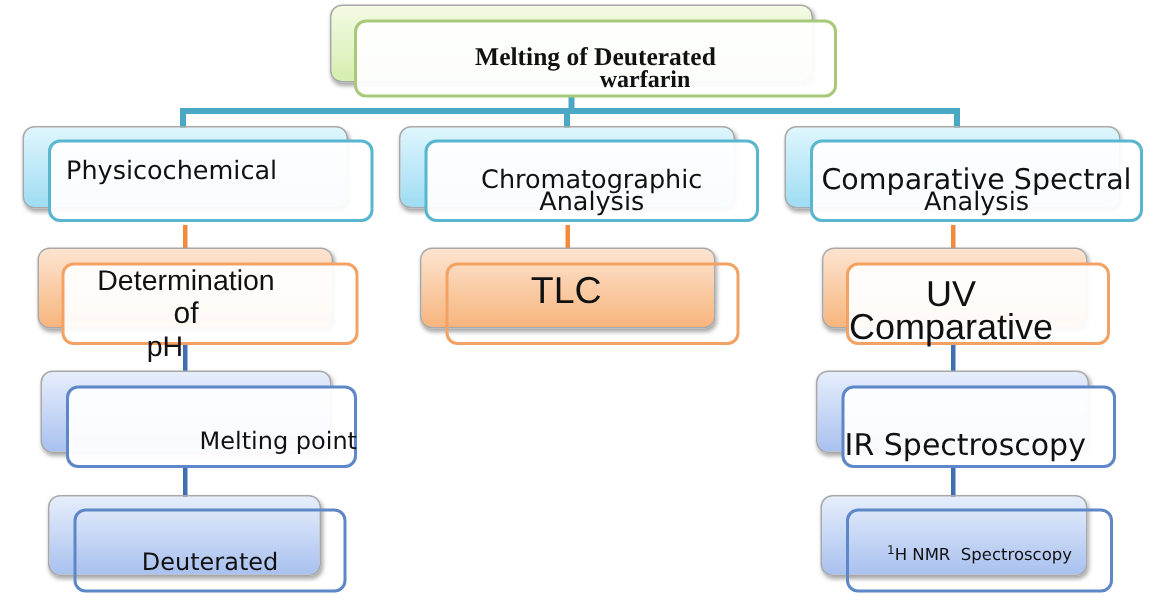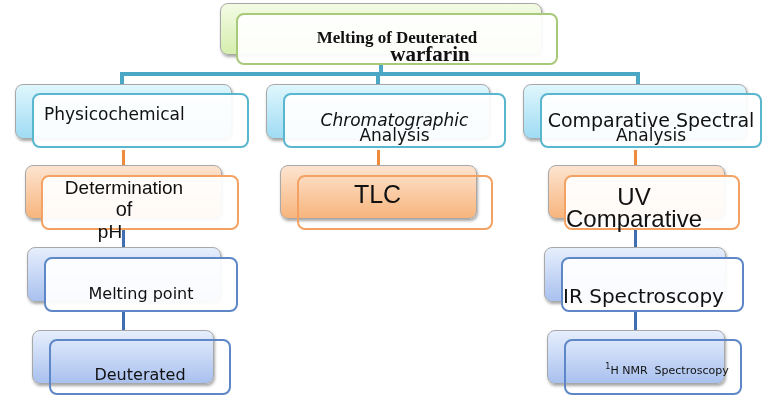--- a/index.html
+++ b/index.html
@@ -35,33 +35,33 @@
 
 <div class="conn" style="left:122px;top:230px;width:3px;height:18px;background:#3f6fb0;"></div>
 <div class="conn" style="left:122px;top:312px;width:3px;height:20px;background:#3f6fb0;"></div>
 <div class="conn" style="left:634px;top:230px;width:3px;height:18px;background:#3f6fb0;"></div>
 <div class="conn" style="left:634px;top:312px;width:3px;height:20px;background:#3f6fb0;"></div>
 
 <div>
   <div class="back green-back" style="left:220px;top:3px;width:320px;height:50px;"></div>
   <div class="front green-front" style="left:236px;top:13px;width:322px;height:52px;"></div>
   <div class="lbl serif" style="left:236px;top:30px;width:322px;font-size:17px;line-height:16px;">Melting of Deuterated</div>
-  <div class="lbl serif" style="left:236px;top:46px;width:388px;font-size:21px;line-height:16px;">warfarin</div>
+  <div class="lbl serif" style="left:236px;top:46px;width:388px;font-size:16px;line-height:16px;">warfarin</div>
 </div>
 
 <div>
   <div class="back cyan-back" style="left:15px;top:84px;width:215px;height:53px;"></div>
   <div class="front cyan-front" style="left:32px;top:93px;width:217px;height:55px;"></div>
   <div class="lbl calibri" style="left:44px;top:104px;font-size:17px;">Physicochemical</div>
 </div>
 
 <div>
   <div class="back cyan-back" style="left:266px;top:84px;width:222px;height:53px;"></div>
   <div class="front cyan-front" style="left:283px;top:93px;width:223px;height:55px;"></div>
-  <div class="lbl calibri" style="left:283px;top:113px;width:223px;font-size:17px;line-height:15px;font-style:italic;">Chromatographic</div>
+  <div class="lbl calibri" style="left:283px;top:113px;width:223px;font-size:17px;line-height:15px;">Chromatographic</div>
   <div class="lbl calibri" style="left:283px;top:128px;width:223px;font-size:17px;line-height:15px;">Analysis</div>
 </div>
 
 <div>
   <div class="back cyan-back" style="left:523px;top:84px;width:222px;height:53px;"></div>
   <div class="front cyan-front" style="left:540px;top:93px;width:222px;height:55px;"></div>
   <div class="lbl calibri" style="left:540px;top:113px;width:222px;font-size:19px;line-height:15px;">Comparative Spectral</div>
   <div class="lbl calibri" style="left:540px;top:128px;width:222px;font-size:17px;line-height:15px;">Analysis</div>
 </div>
 
@@ -82,34 +82,34 @@
 <div>
   <div class="back orange-back" style="left:548px;top:165px;width:175px;height:52px;"></div>
   <div class="front orange-front" style="left:564px;top:175px;width:176px;height:55px;"></div>
   <div class="lbl" style="left:564px;top:186px;width:140px;font-size:24px;line-height:22px;">UV</div>
   <div class="lbl" style="left:564px;top:208px;width:140px;font-size:24px;line-height:22px;">Comparative</div>
 </div>
 
 <div>
   <div class="back blue-back" style="left:27px;top:247px;width:192px;height:53px;"></div>
   <div class="front blue-front" style="left:44px;top:257px;width:194px;height:55px;"></div>
-  <div class="lbl calibri" style="left:44px;top:284px;width:194px;font-size:16px;">Melting point</div>
+  <div class="lbl calibri" style="left:44px;top:284px;width:194px;font-size:16px;text-align:right;">Melting point</div>
 </div>
 
 <div>
   <div class="back blue-back" style="left:32px;top:330px;width:180px;height:52px;"></div>
   <div class="front blue-front clear" style="left:49px;top:339px;width:182px;height:56px;"></div>
   <div class="lbl calibri" style="left:49px;top:365px;width:182px;font-size:16px;">Deuterated</div>
 </div>
 
 <div>
   <div class="back blue-back" style="left:544px;top:247px;width:180px;height:53px;"></div>
   <div class="front blue-front" style="left:561px;top:257px;width:183px;height:55px;"></div>
   <div class="lbl calibri" style="left:561px;top:284px;width:165px;font-size:20px;">IR Spectroscopy</div>
 </div>
 
 <div>
   <div class="back blue-back" style="left:547px;top:330px;width:176px;height:52px;"></div>
   <div class="front blue-front clear" style="left:564px;top:339px;width:178px;height:56px;"></div>
-  <div class="lbl calibri" style="left:564px;top:362px;width:178px;font-size:11px;padding-left:14px;">
+  <div class="lbl calibri" style="left:564px;top:362px;width:178px;font-size:11px;">
     <sup style="font-size:8px;">1</sup><span style="white-space:pre;">H NMR  Spectroscopy</span>
   </div>
 </div>
 
 </body></html>

